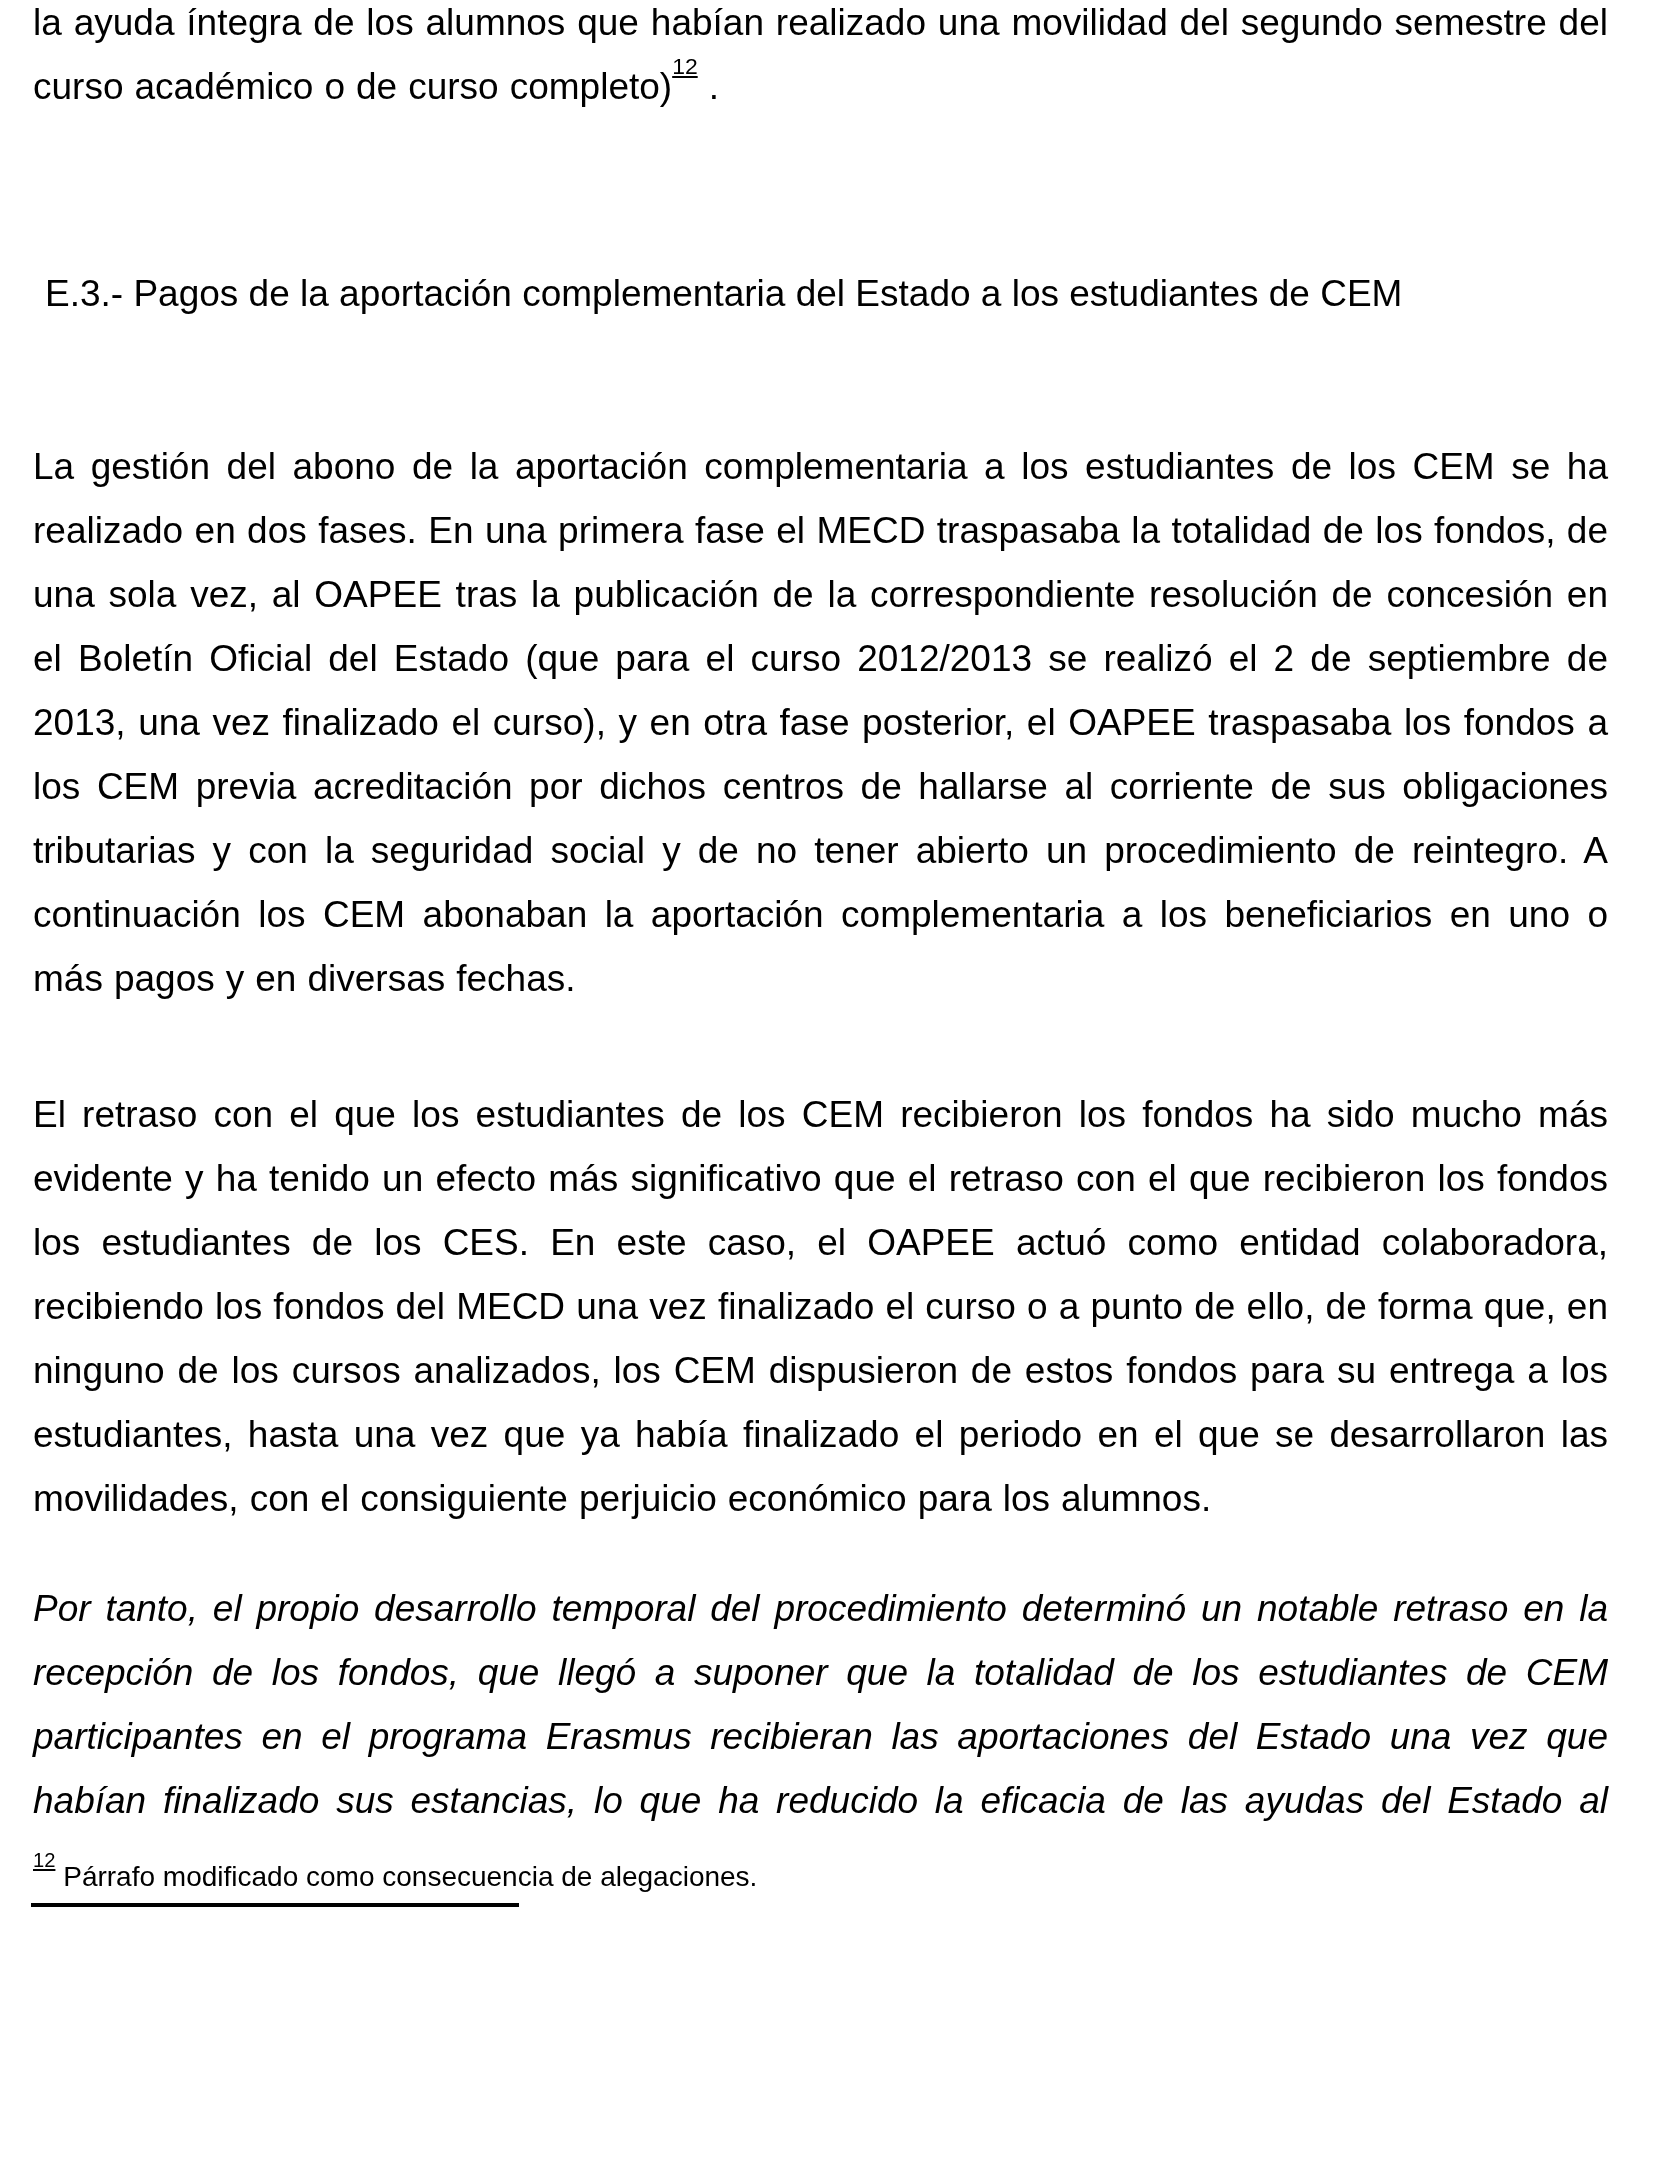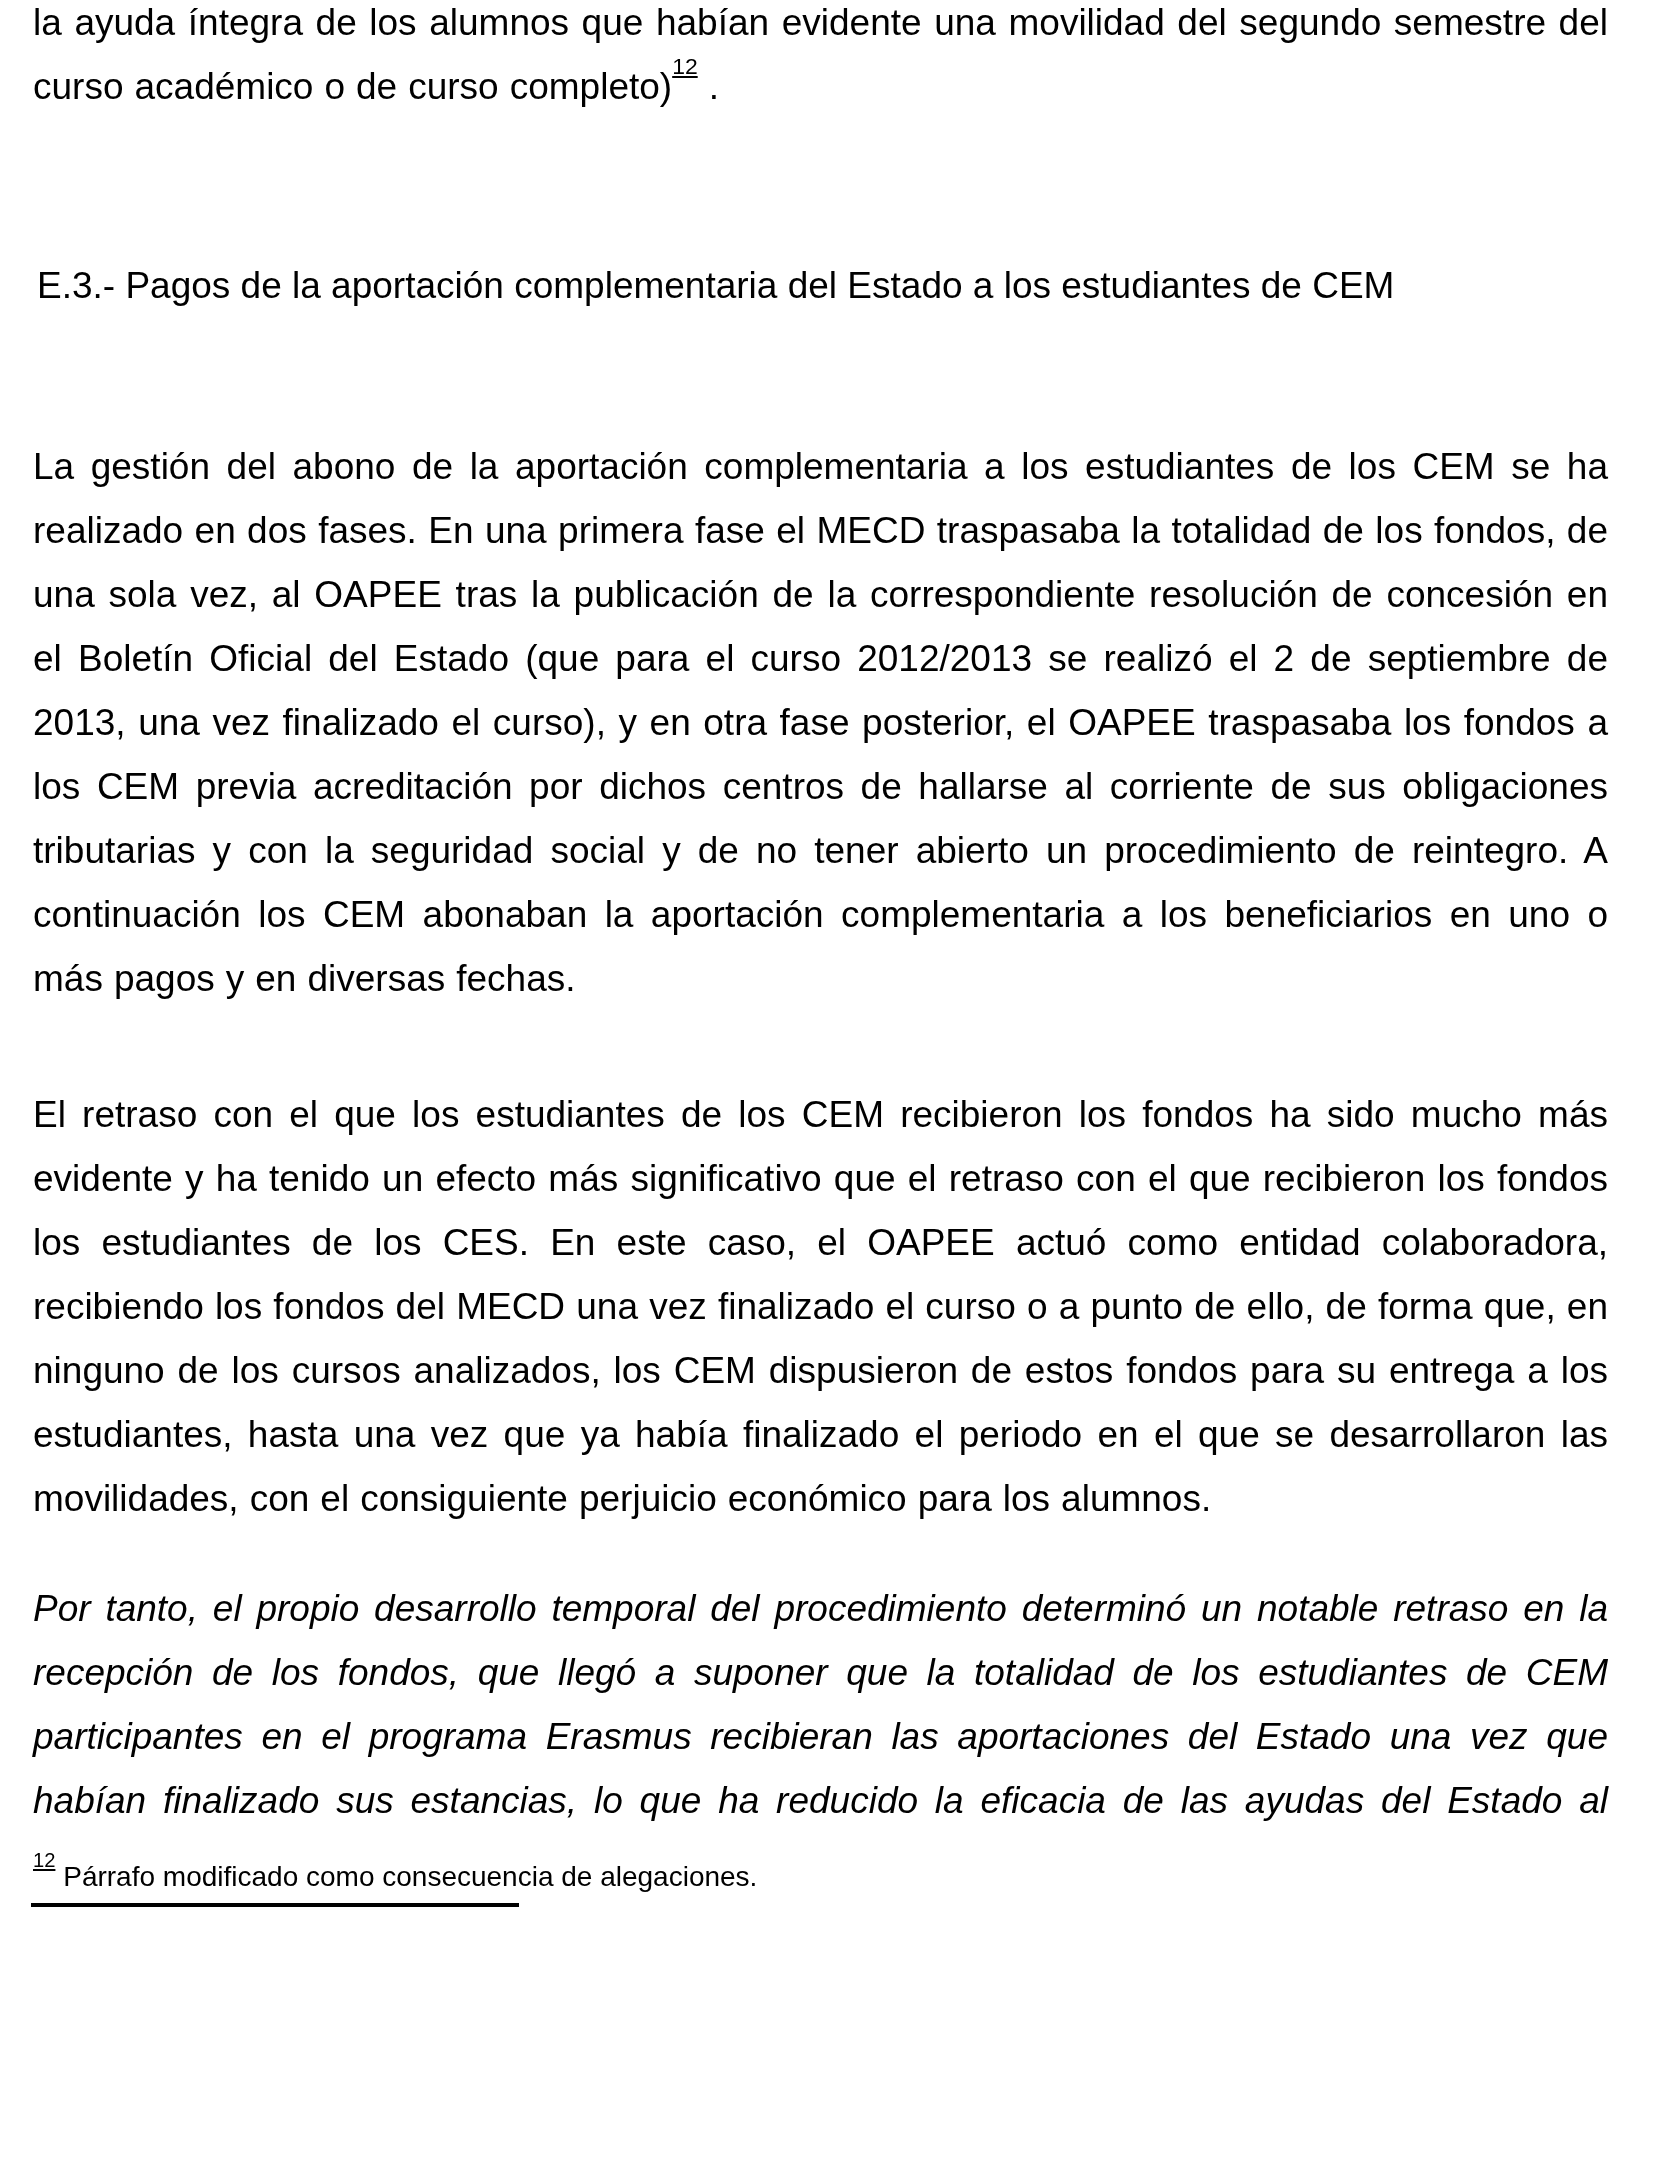--- a/index.html
+++ b/index.html
@@ -27,21 +27,21 @@
     letter-spacing: 0;
     word-spacing: 0.02em;
     color: #000000;
   }
   .continuation-block { top: -9.4px; }
   .section-heading {
     position: absolute;
     top: 250px;
     left: 33px;
     width: 1575px;
-    margin: 4px;
+    margin: 12px;
     font-size: 37px;
     font-weight: normal;
     line-height: 64px;
     text-align: left;
     white-space: nowrap;
   }
   .paragraph-1 { top: 435px; }
   .paragraph-2 { top: 1083px; }
   .paragraph-3 {
     top: 1577px;
@@ -77,21 +77,21 @@
   .footnote-line sup.fn-ref {
     font-size: 0.72em;
     top: -0.42em;
   }
 </style>
 </head>
 <body>
 
 <div class="page">
 
-  <p class="body-text continuation-block"><span>la ayuda íntegra de los alumnos que habían evidente una movilidad del segundo semestre del curso académico o de curso completo)</span><sup class="fn-ref">12</sup><span> .</span></p>
+  <p class="body-text continuation-block"><span>la ayuda íntegra de los alumnos que habían realizado una movilidad del segundo semestre del curso académico o de curso completo)</span><sup class="fn-ref">12</sup><span> .</span></p>
 
   <h2 class="section-heading">E.3.- Pagos de la aportación complementaria del Estado a los estudiantes de CEM</h2>
 
   <p class="body-text paragraph-1">La gestión del abono de la aportación complementaria a los estudiantes de los CEM se ha realizado en dos fases. En una primera fase el MECD traspasaba la totalidad de los fondos, de una sola vez, al OAPEE tras la publicación de la correspondiente resolución de concesión en el Boletín Oficial del Estado (que para el curso 2012/2013 se realizó el 2 de septiembre de 2013, una vez finalizado el curso), y en otra fase posterior, el OAPEE traspasaba los fondos a los CEM previa acreditación por dichos centros de hallarse al corriente de sus obligaciones tributarias y con la seguridad social y de no tener abierto un procedimiento de reintegro. A continuación los CEM abonaban la aportación complementaria a los beneficiarios en uno o más pagos y en diversas fechas.</p>
 
   <p class="body-text paragraph-2">El retraso con el que los estudiantes de los CEM recibieron los fondos ha sido mucho más evidente y ha tenido un efecto más significativo que el retraso con el que recibieron los fondos los estudiantes de los CES. En este caso, el OAPEE actuó como entidad colaboradora, recibiendo los fondos del MECD una vez finalizado el curso o a punto de ello, de forma que, en ninguno de los cursos analizados, los CEM dispusieron de estos fondos para su entrega a los estudiantes, hasta una vez que ya había finalizado el periodo en el que se desarrollaron las movilidades, con el consiguiente perjuicio económico para los alumnos.</p>
 
   <p class="body-text paragraph-3">Por tanto, el propio desarrollo temporal del procedimiento determinó un notable retraso en la recepción de los fondos, que llegó a suponer que la totalidad de los estudiantes de CEM participantes en el programa Erasmus recibieran las aportaciones del Estado una vez que habían finalizado sus estancias, lo que ha reducido la eficacia de las ayudas del Estado al</p>
 
   <div class="footnote-separator"></div>

